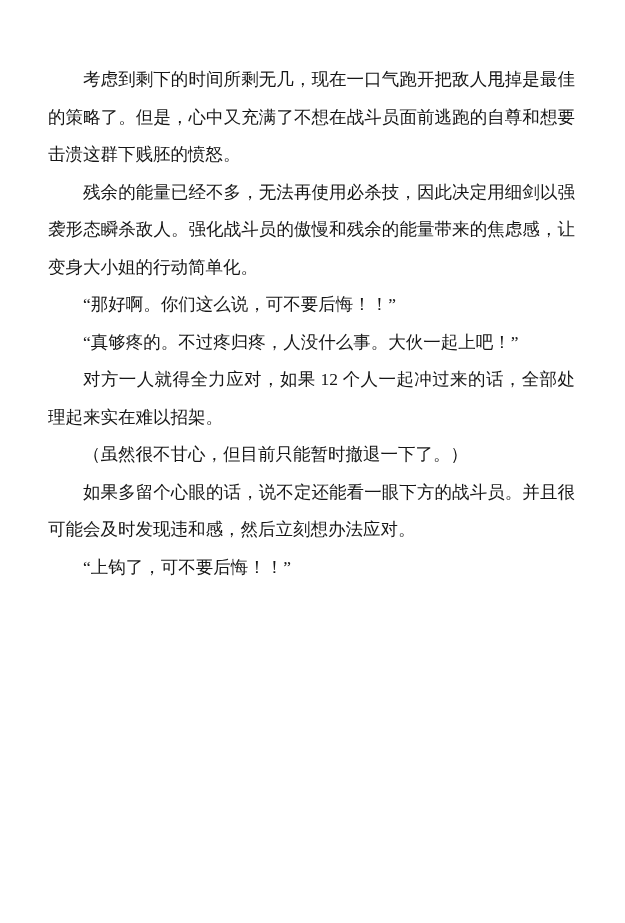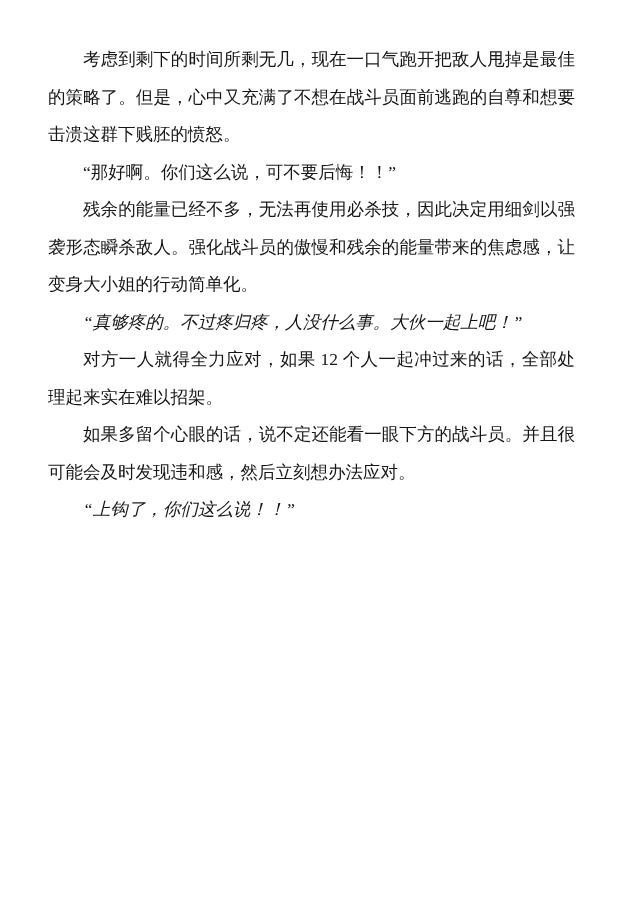--- a/index.html
+++ b/index.html
@@ -8,46 +8,47 @@
     background: #ffffff;
   }
   .page {
     position: relative;
     box-sizing: border-box;
     width: 625px;
     height: 823px;
     background: #ffffff;
     padding: 41px 50px 12px 48px;
     overflow: hidden;
+    margin-top: 20px;
   }
   .doc-body {
     width: 527px;
   }
   p.para {
     margin: 0;
     padding: 0;
     font-family: "Liberation Serif", "DejaVu Serif", serif;
     font-size: 17.5px;
     line-height: 37.5px;
     color: #161616;
     text-align: justify;
     text-justify: inter-ideograph;
     text-indent: 2em;
     word-break: break-all;
   }
   p.para.italic {
-    font-style: italic;
   }
 </style>
 </head>
 <body>
 
 <div class="page">
   <div class="doc-body" id="doc-body">
       <p class="para">考虑到剩下的时间所剩无几，现在一口气跑开把敌人甩掉是最佳的策略了。但是，心中又充满了不想在战斗员面前逃跑的自尊和想要击溃这群下贱胚的愤怒。</p>
+      <p class="para">残余的能量已经不多，无法再使用必杀技，因此决定用细剑以强袭形态瞬杀敌人。强化战斗员的傲慢和残余的能量带来的焦虑感，让变身大小姐的行动简单化。</p>
       <p class="para">“那好啊。你们这么说，可不要后悔！！”</p>
-      <p class="para">残余的能量已经不多，无法再使用必杀技，因此决定用细剑以强袭形态瞬杀敌人。强化战斗员的傲慢和残余的能量带来的焦虑感，让变身大小姐的行动简单化。</p>
       <p class="para italic">“真够疼的。不过疼归疼，人没什么事。大伙一起上吧！”</p>
       <p class="para">对方一人就得全力应对，如果 12 个人一起冲过来的话，全部处理起来实在难以招架。</p>
+      <p class="para">（虽然很不甘心，但目前只能暂时撤退一下了。）</p>
       <p class="para">如果多留个心眼的话，说不定还能看一眼下方的战斗员。并且很可能会及时发现违和感，然后立刻想办法应对。</p>
-      <p class="para italic">“上钩了，你们这么说！！”</p>
+      <p class="para italic">“上钩了，可不要后悔！！”</p>
     </div>
 </div>
 
 </body></html>

